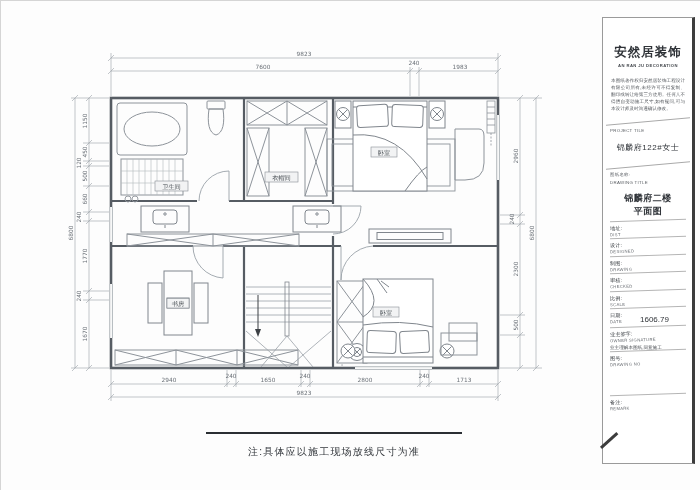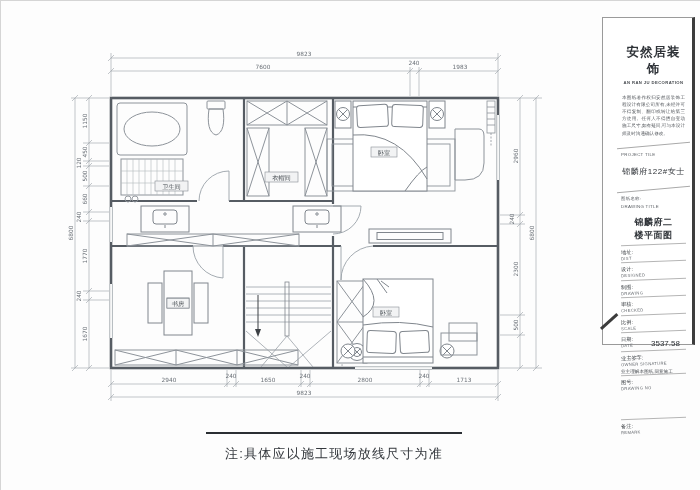--- a/index.html
+++ b/index.html
@@ -3,43 +3,43 @@
 <meta charset="utf-8">
 <style>
   html,body{margin:0;padding:0;background:#e8e8e8;}
   .stage{position:relative;width:700px;height:490px;background:#fdfdfd;border:1px solid #d5d5d5;
          font-family:"Liberation Sans",sans-serif;overflow:hidden;}
   svg text{font-family:"DejaVu Sans",sans-serif;}
   .dim{font-size:5.8px;fill:#6a7077;}
   .roomlab{font-size:6.2px;fill:#4a5055;}
 
   
-  .titleblock{position:absolute;left:601px;top:16px;width:93px;height:328px;background:#fff;
+  .titleblock{position:absolute;left:601px;top:16px;width:93px;height:447px;background:#fff;
       border:1px solid #9a9a9a;border-right:3px solid #3c3c3c;box-sizing:border-box;
-      padding:10px 6px 6px 18px;color:#2f3338;}
+      padding:10px 6px 6px 7px;color:#2f3338;}
   .tb-corner{position:absolute;left:-1px;bottom:14px;width:22px;height:3px;background:#3c3c3c;
       transform:rotate(-42deg);transform-origin:left bottom;}
   .tb-brand{margin:16px 0 0;font-size:12.5px;font-weight:bold;letter-spacing:1px;text-align:center;}
   .tb-brand-en{font-size:4.2px;letter-spacing:.4px;text-align:center;color:#45494e;margin-top:2px;font-weight:bold;}
   .tb-copy{font-size:4.6px;line-height:1.55;color:#55595e;margin:9px 1px 0;text-align:justify;}
   .tb-sep{border-top:1px solid #a9a9a9;margin:8px -4px 6px;transform:skewY(-5deg);}
   .tb-eyebrow{font-size:4.4px;color:#5b5f64;letter-spacing:.3px;margin-top:3px;}
   .tb-project{font-size:8px;text-align:center;margin:9px 0 12px;letter-spacing:.5px;}
   .tb-dtitle{font-size:9px;text-align:center;margin:7px 12px 2px;font-weight:bold;letter-spacing:.5px;}
   .tb-field{border-top:1px solid #b5b5b5;padding:2.5px 0 2px;transform:skewY(-2deg);}
   .tb-field .cn{font-size:5.2px;color:#3c4045;}
   .tb-field .en{font-size:4.2px;color:#6a6e73;letter-spacing:.3px;}
   .tb-date{font-size:8px;margin:-10px 0 2px 30px;}
   .tb-note{font-size:4.6px;color:#4a4e53;margin-top:2px;}
 
   
   .footer{position:absolute;left:205px;top:428px;width:256px;text-align:center;color:#22262a;}
   .footer-title{font-family:"Liberation Serif",serif;font-size:21px;font-weight:bold;letter-spacing:5px;}
   .footer-rule{height:0;border-top:2.4px solid #2a2e33;margin:3px 0 2px;}
-  .footer-note{font-size:13px;letter-spacing:1.2px;color:#33373c;margin-top:11px;}
+  .footer-note{font-size:10px;letter-spacing:1.2px;color:#33373c;margin-top:11px;}
 </style>
 </head>
 <body>
 
 <div class="stage">
 
   <svg width="580" height="430" viewBox="0 0 580 430">
 
     <g stroke="#565c63" stroke-width="2.6" fill="none">
       <rect x="110" y="97" width="387" height="270"></rect>
@@ -316,21 +316,21 @@
       <div class="en">CHECKED</div>
     </div>
     <div class="tb-field">
       <div class="cn">比例:</div>
       <div class="en">SCALE</div>
     </div>
     <div class="tb-field">
       <div class="cn">日期:</div>
       <div class="en">DATE</div>
     </div>
-    <div class="tb-date">3537.58</div>
+    <div class="tb-date">1606.79</div>
 
     <div class="tb-field">
       <div class="cn">业主签字:</div>
       <div class="en">OWNER SIGNATURE</div>
     </div>
     <div class="tb-note">业主理解本图纸,同意施工</div>
     <div class="tb-field">
       <div class="cn">图号:</div>
       <div class="en">DRAWING NO</div>
     </div>

